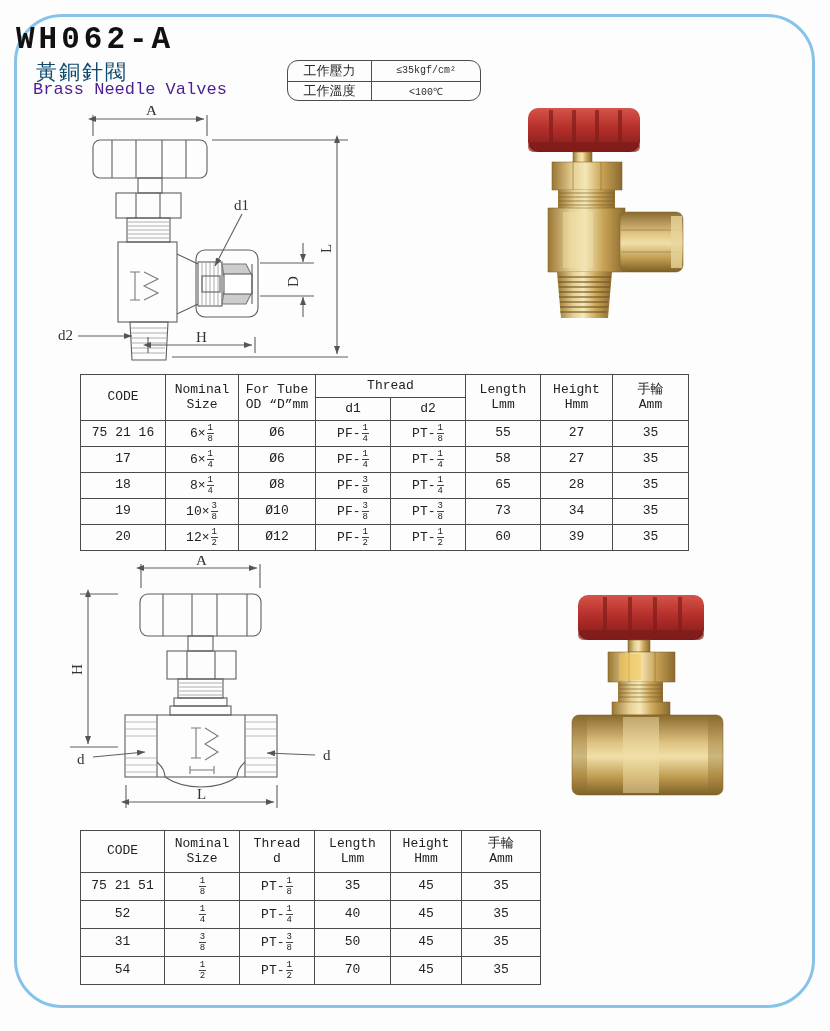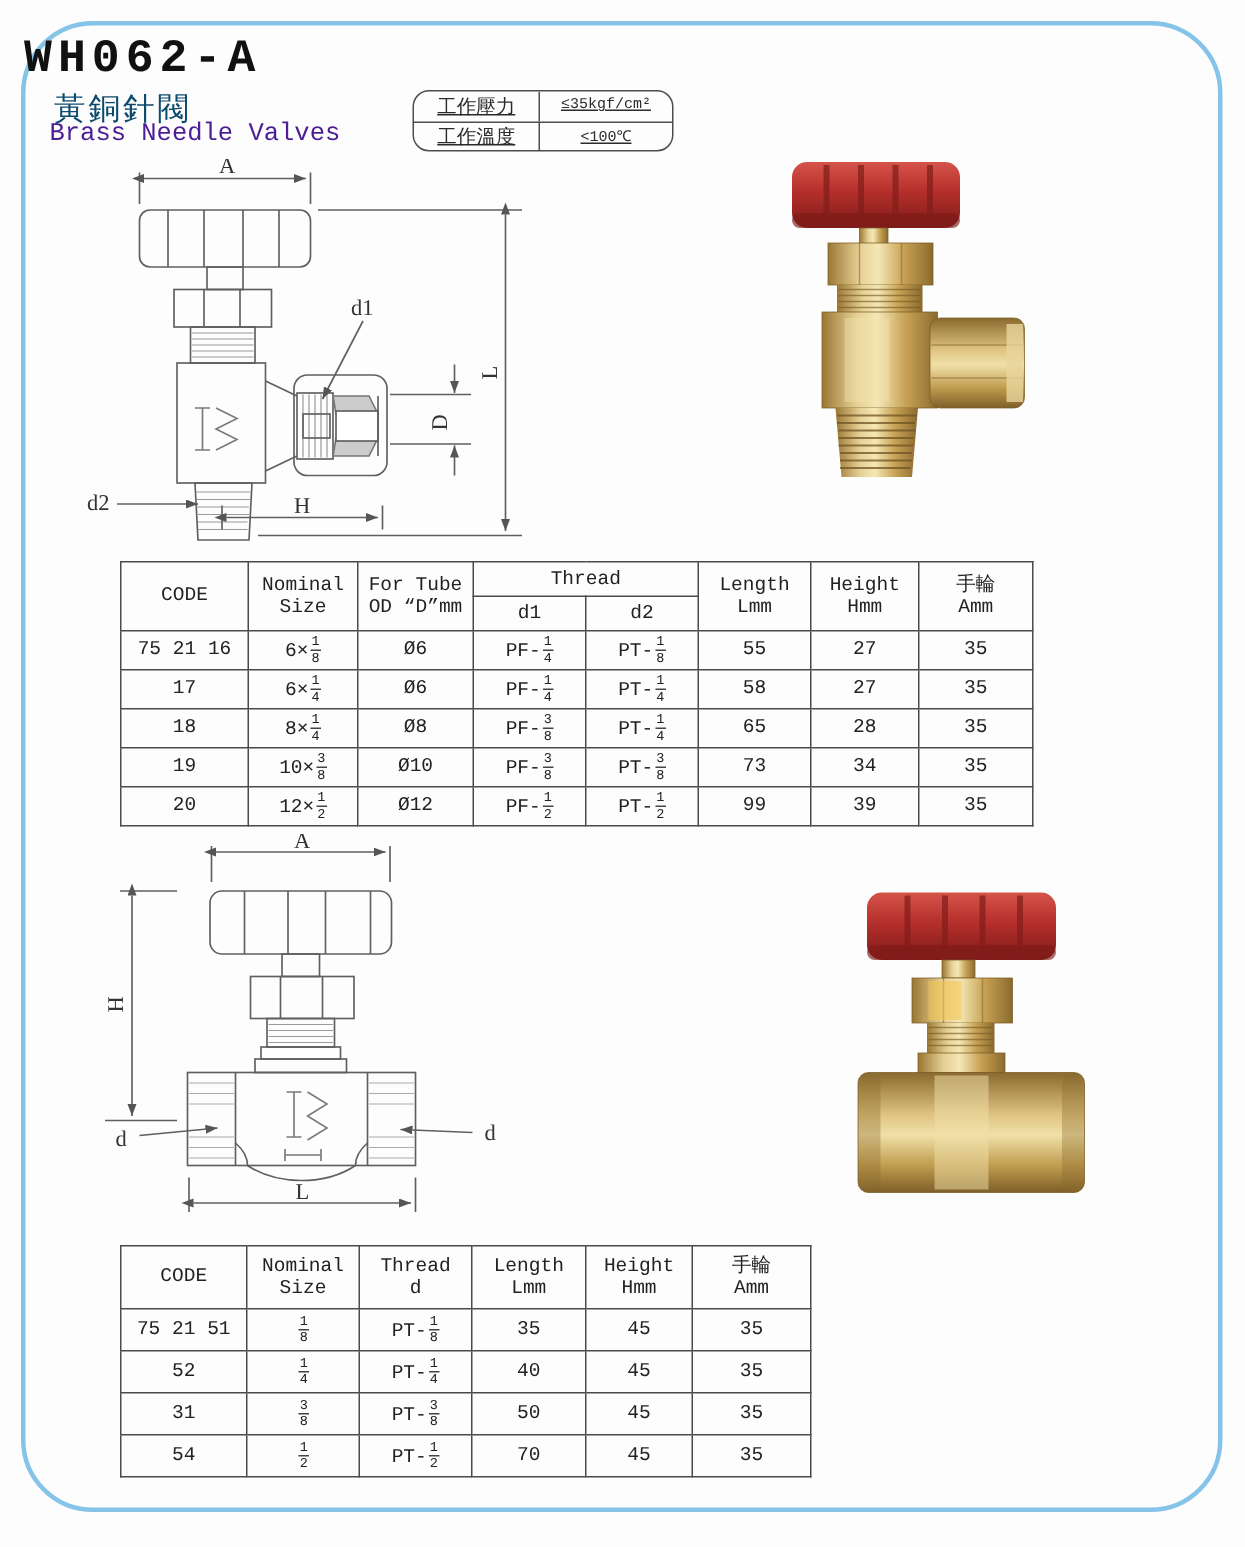--- a/index.html
+++ b/index.html
@@ -3,22 +3,22 @@
 <meta charset="utf-8">
 <style>
   html,body{margin:0;padding:0;background:#fff;}
   .page{position:relative;width:830px;height:1031px;background:#fdfdfd;overflow:hidden;
         font-family:"Liberation Mono","DejaVu Sans Mono",monospace;color:#2b2b2b;}
   .frame{position:absolute;left:14px;top:14px;width:801px;height:994px;border:3px solid #85c4e8;
          border-radius:48px;box-sizing:border-box;}
   .model{position:absolute;left:16px;top:22px;font-size:31px;font-weight:bold;letter-spacing:4px;color:#111;}
   .sub-zh{position:absolute;left:36px;top:58px;font-size:21px;letter-spacing:2px;color:#0c4a6e;}
   .sub-en{position:absolute;left:33px;top:80px;font-size:17px;color:#4c1d95;}
-  .specbox{position:absolute;left:275px;top:60px;width:174px;height:41px;border:1.6px solid #4d4d4d;
-           border-radius:11px;box-sizing:border-box;overflow:hidden;text-decoration:underline;}
+  .specbox{position:absolute;left:287px;top:60px;width:194px;height:41px;border:1.6px solid #4d4d4d;
+           border-radius:11px;box-sizing:border-box;overflow:hidden;}
   .specrow{display:flex;height:50%;box-sizing:border-box;}
   .specrow+.specrow{border-top:1.4px solid #4d4d4d;}
   .speclabel{width:84px;border-right:1.4px solid #4d4d4d;box-sizing:border-box;display:flex;
              align-items:center;justify-content:center;font-size:13px;}
   .specvalue{flex:1;display:flex;align-items:center;justify-content:center;font-size:10px;}
   table.spec{border-collapse:collapse;table-layout:fixed;position:absolute;font-size:13px;color:#222;}
   table.spec td,table.spec th{border:1.2px solid #4a4a4a;text-align:center;vertical-align:middle;
       font-weight:normal;padding:0;line-height:1.15;}
   #table1{left:80px;top:374px;width:608px;}
   #table2{left:80px;top:830px;width:460px;}
@@ -288,21 +288,21 @@
             </span></td>
           <td>Ø12</td>
           <td>PF-<span class="fr">
               <span class="nu">1</span>
               <span class="de">2</span>
             </span></td>
           <td>PT-<span class="fr">
               <span class="nu">1</span>
               <span class="de">2</span>
             </span></td>
-          <td>99</td>
+          <td>60</td>
           <td>39</td>
           <td>35</td>
         </tr>
       </tbody>
   </table>
 
   <svg style="left:60px;top:556px;" width="340" height="260" viewBox="0 0 340 260">
     <g stroke="#5f5f5f" fill="none" stroke-width="1.1">
 
       <path d="M81,32 V8 M200,32 V8"></path>

